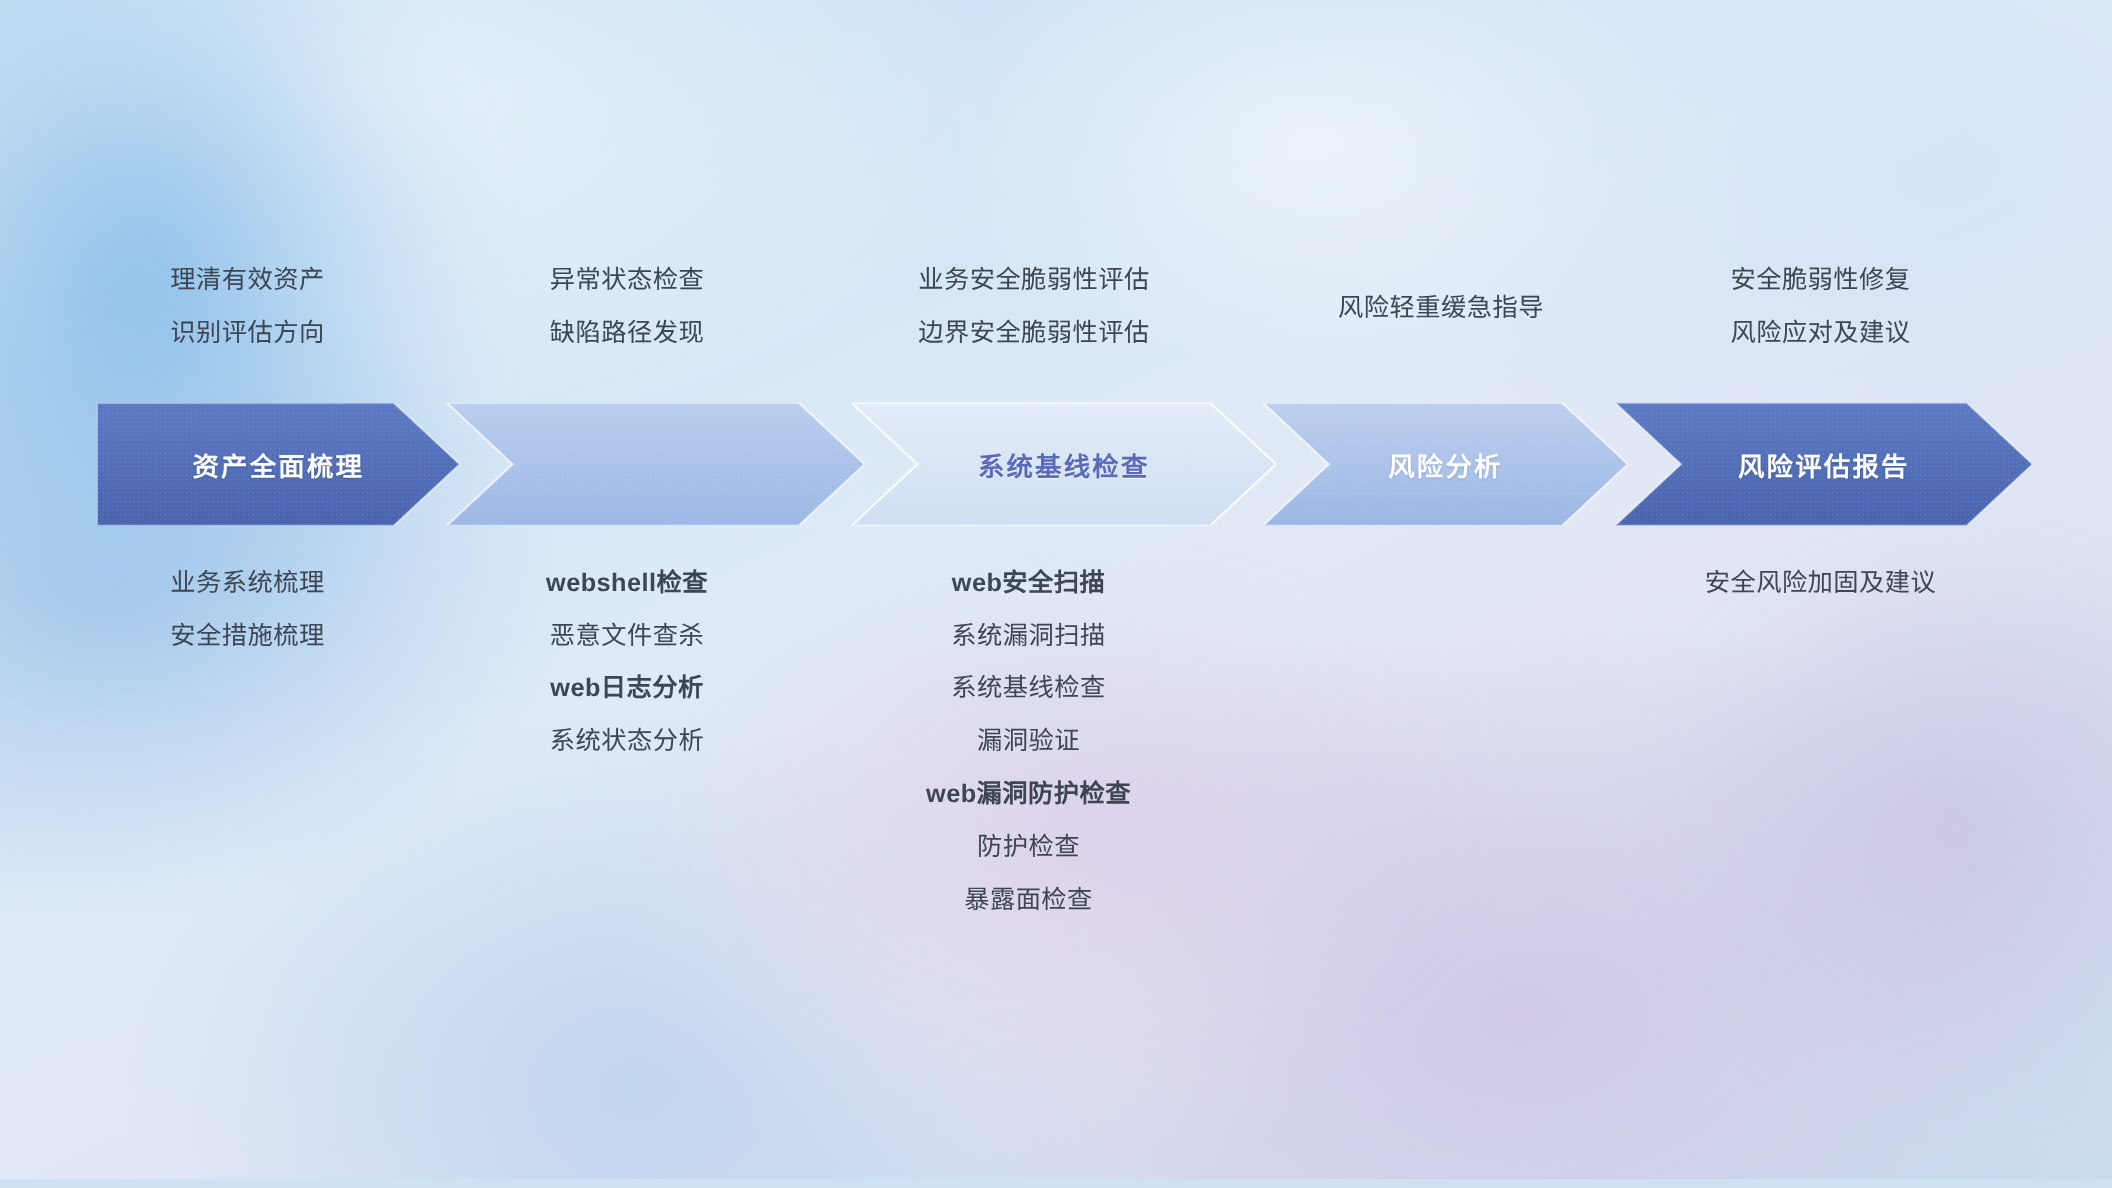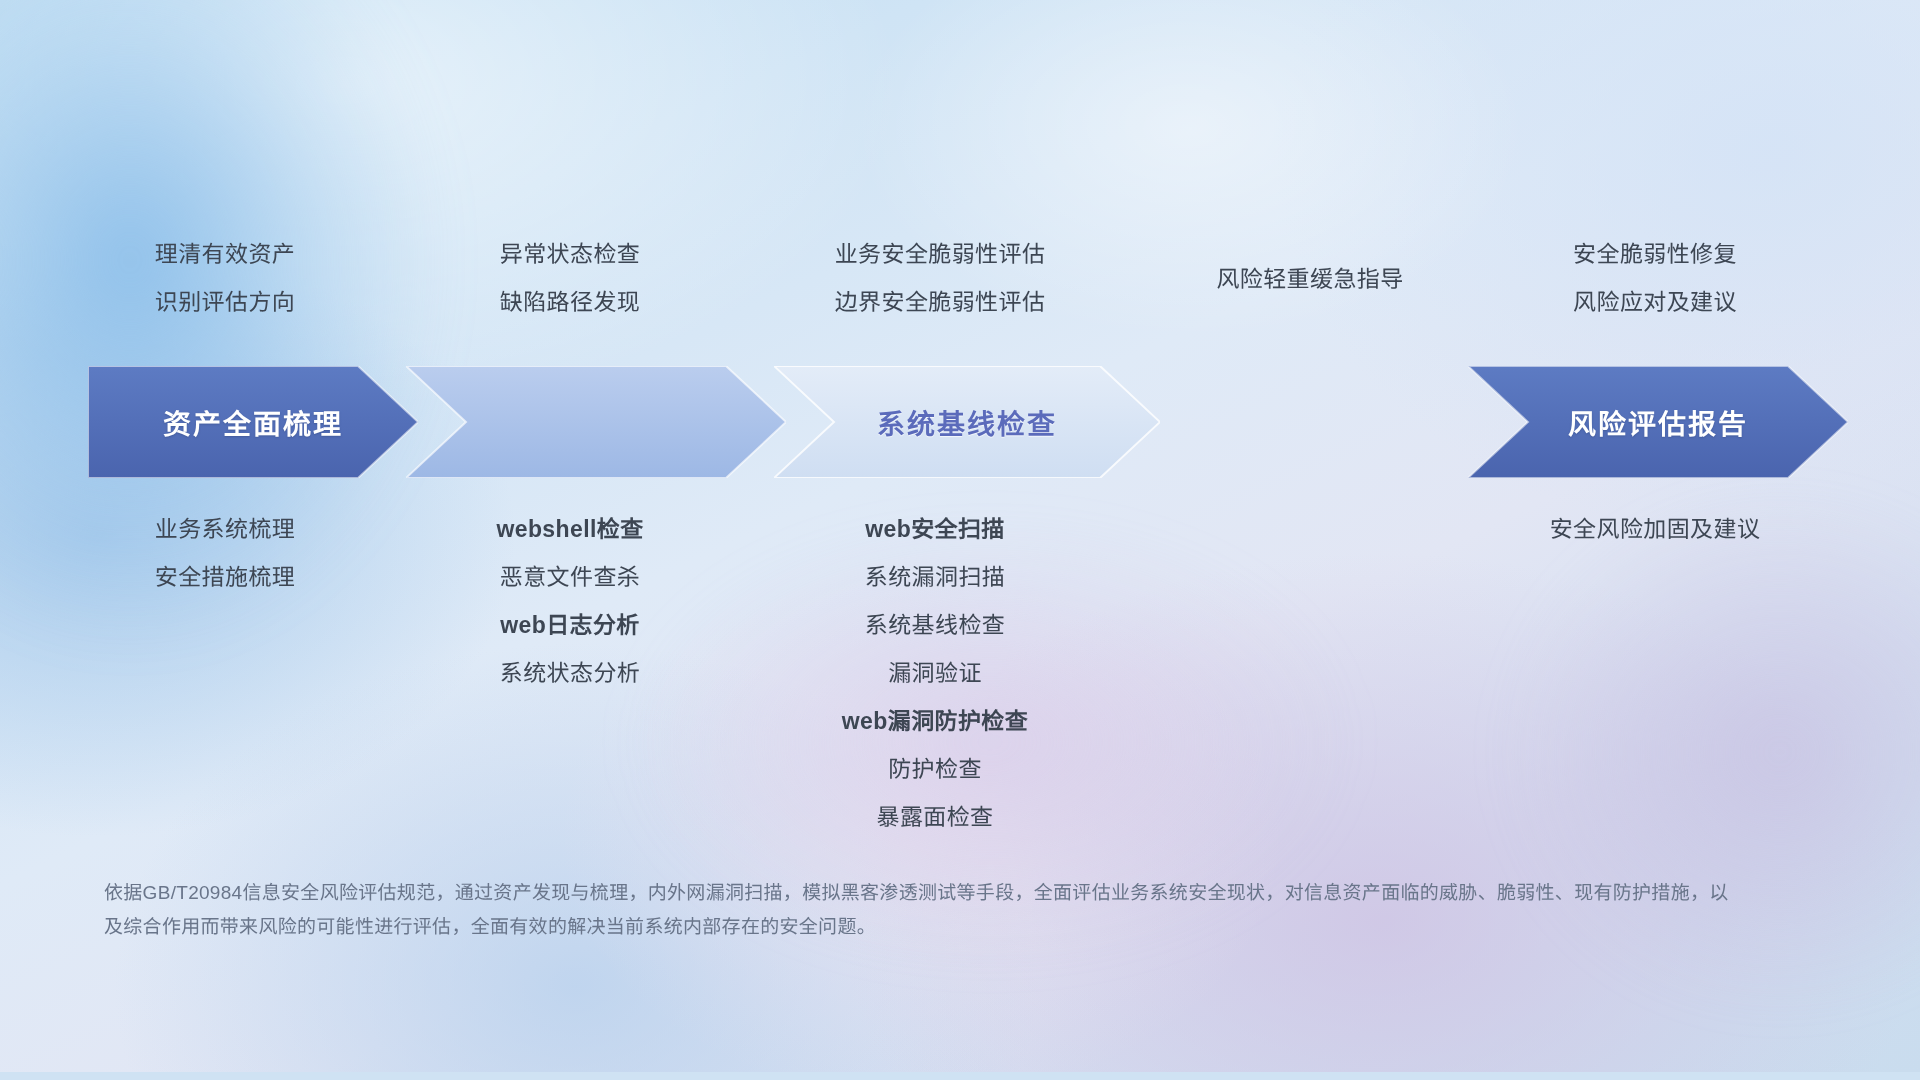--- a/index.html
+++ b/index.html
@@ -104,21 +104,21 @@
     align-items: center;
     justify-content: center;
   }
   .chev .shape {
     position: absolute;
     inset: 0;
   }
   .chev .label {
     position: relative;
     z-index: 3;
-    font-size: 28px;
+    font-size: 24px;
     font-weight: bold;
     letter-spacing: 2px;
     white-space: nowrap;
   }
   .chev.dark .label  { color: #ffffff; text-shadow: 0 1px 2px rgba(40,60,110,0.35); }
   .chev.light .label { color: #ffffff; text-shadow: 0 1px 2px rgba(80,110,160,0.30); }
   .chev.pale .label  { color: #5b6bbb; text-shadow: 0 1px 1px rgba(255,255,255,0.75); }
 
   
   .chev-1 { left: 0px;    width: 330px; }
@@ -197,20 +197,36 @@
               </linearGradient>
             </defs>
             <path d="M0,0 L320,0 L380,56 L320,112 L0,112 L60,56 Z" fill="url(#g5)"></path>
             <path d="M0,0 L320,0 L380,56 L320,112 L0,112 L60,56 Z" fill="none" stroke="rgba(255,255,255,0.55)" stroke-width="2"></path>
           </svg>
         </div>
         <div class="dots"></div>
         <span class="label">风险评估报告</span>
       </div>
 
+      <div class="chev chev-4 light">
+        <div class="shape">
+          <svg viewBox="0 0 332 112" preserveAspectRatio="none">
+            <defs>
+              <linearGradient id="g4" x1="0" y1="0" x2="0" y2="1">
+                <stop offset="0%" stop-color="#bdcfef"></stop>
+                <stop offset="100%" stop-color="#9cb7e4"></stop>
+              </linearGradient>
+            </defs>
+            <path d="M0,0 L272,0 L332,56 L272,112 L0,112 L60,56 Z" fill="url(#g4)"></path>
+            <path d="M0,0 L272,0 L332,56 L272,112 L0,112 L60,56 Z" fill="none" stroke="rgba(255,255,255,0.65)" stroke-width="2"></path>
+          </svg>
+        </div>
+        <div class="dots"></div>
+        <span class="label">风险分析</span>
+      </div>
 
       <div class="chev chev-3 pale">
         <div class="shape">
           <svg viewBox="0 0 386 112" preserveAspectRatio="none">
             <defs>
               <linearGradient id="g3" x1="0" y1="0" x2="0" y2="1">
                 <stop offset="0%" stop-color="#e3ecf8"></stop>
                 <stop offset="100%" stop-color="#cfdef2"></stop>
               </linearGradient>
             </defs>
@@ -277,16 +293,15 @@
       <div class="ln b">web漏洞防护检查</div>
       <div class="ln">防护检查</div>
       <div class="ln">暴露面检查</div>
     </div>
 
 
     <div class="col-text bottom-row" style="left:1530px; top:518px; width:250px;">
       <div class="ln">安全风险加固及建议</div>
     </div>
 
-    <div class="footnote">依据GB/T20984信息安全风险评估规范，通过资产发现与梳理，内外网漏洞扫描，模拟黑客渗透测试等手段，全面评估业务系统安全现状，对信息资产面临的威胁、脆弱性、现有防护措施，以及综合作用而带来风险的可能性进行评估，全面有效的解决当前系统内部存在的安全问题。</div>
 
   </div>
 </div>
 
 </body></html>

